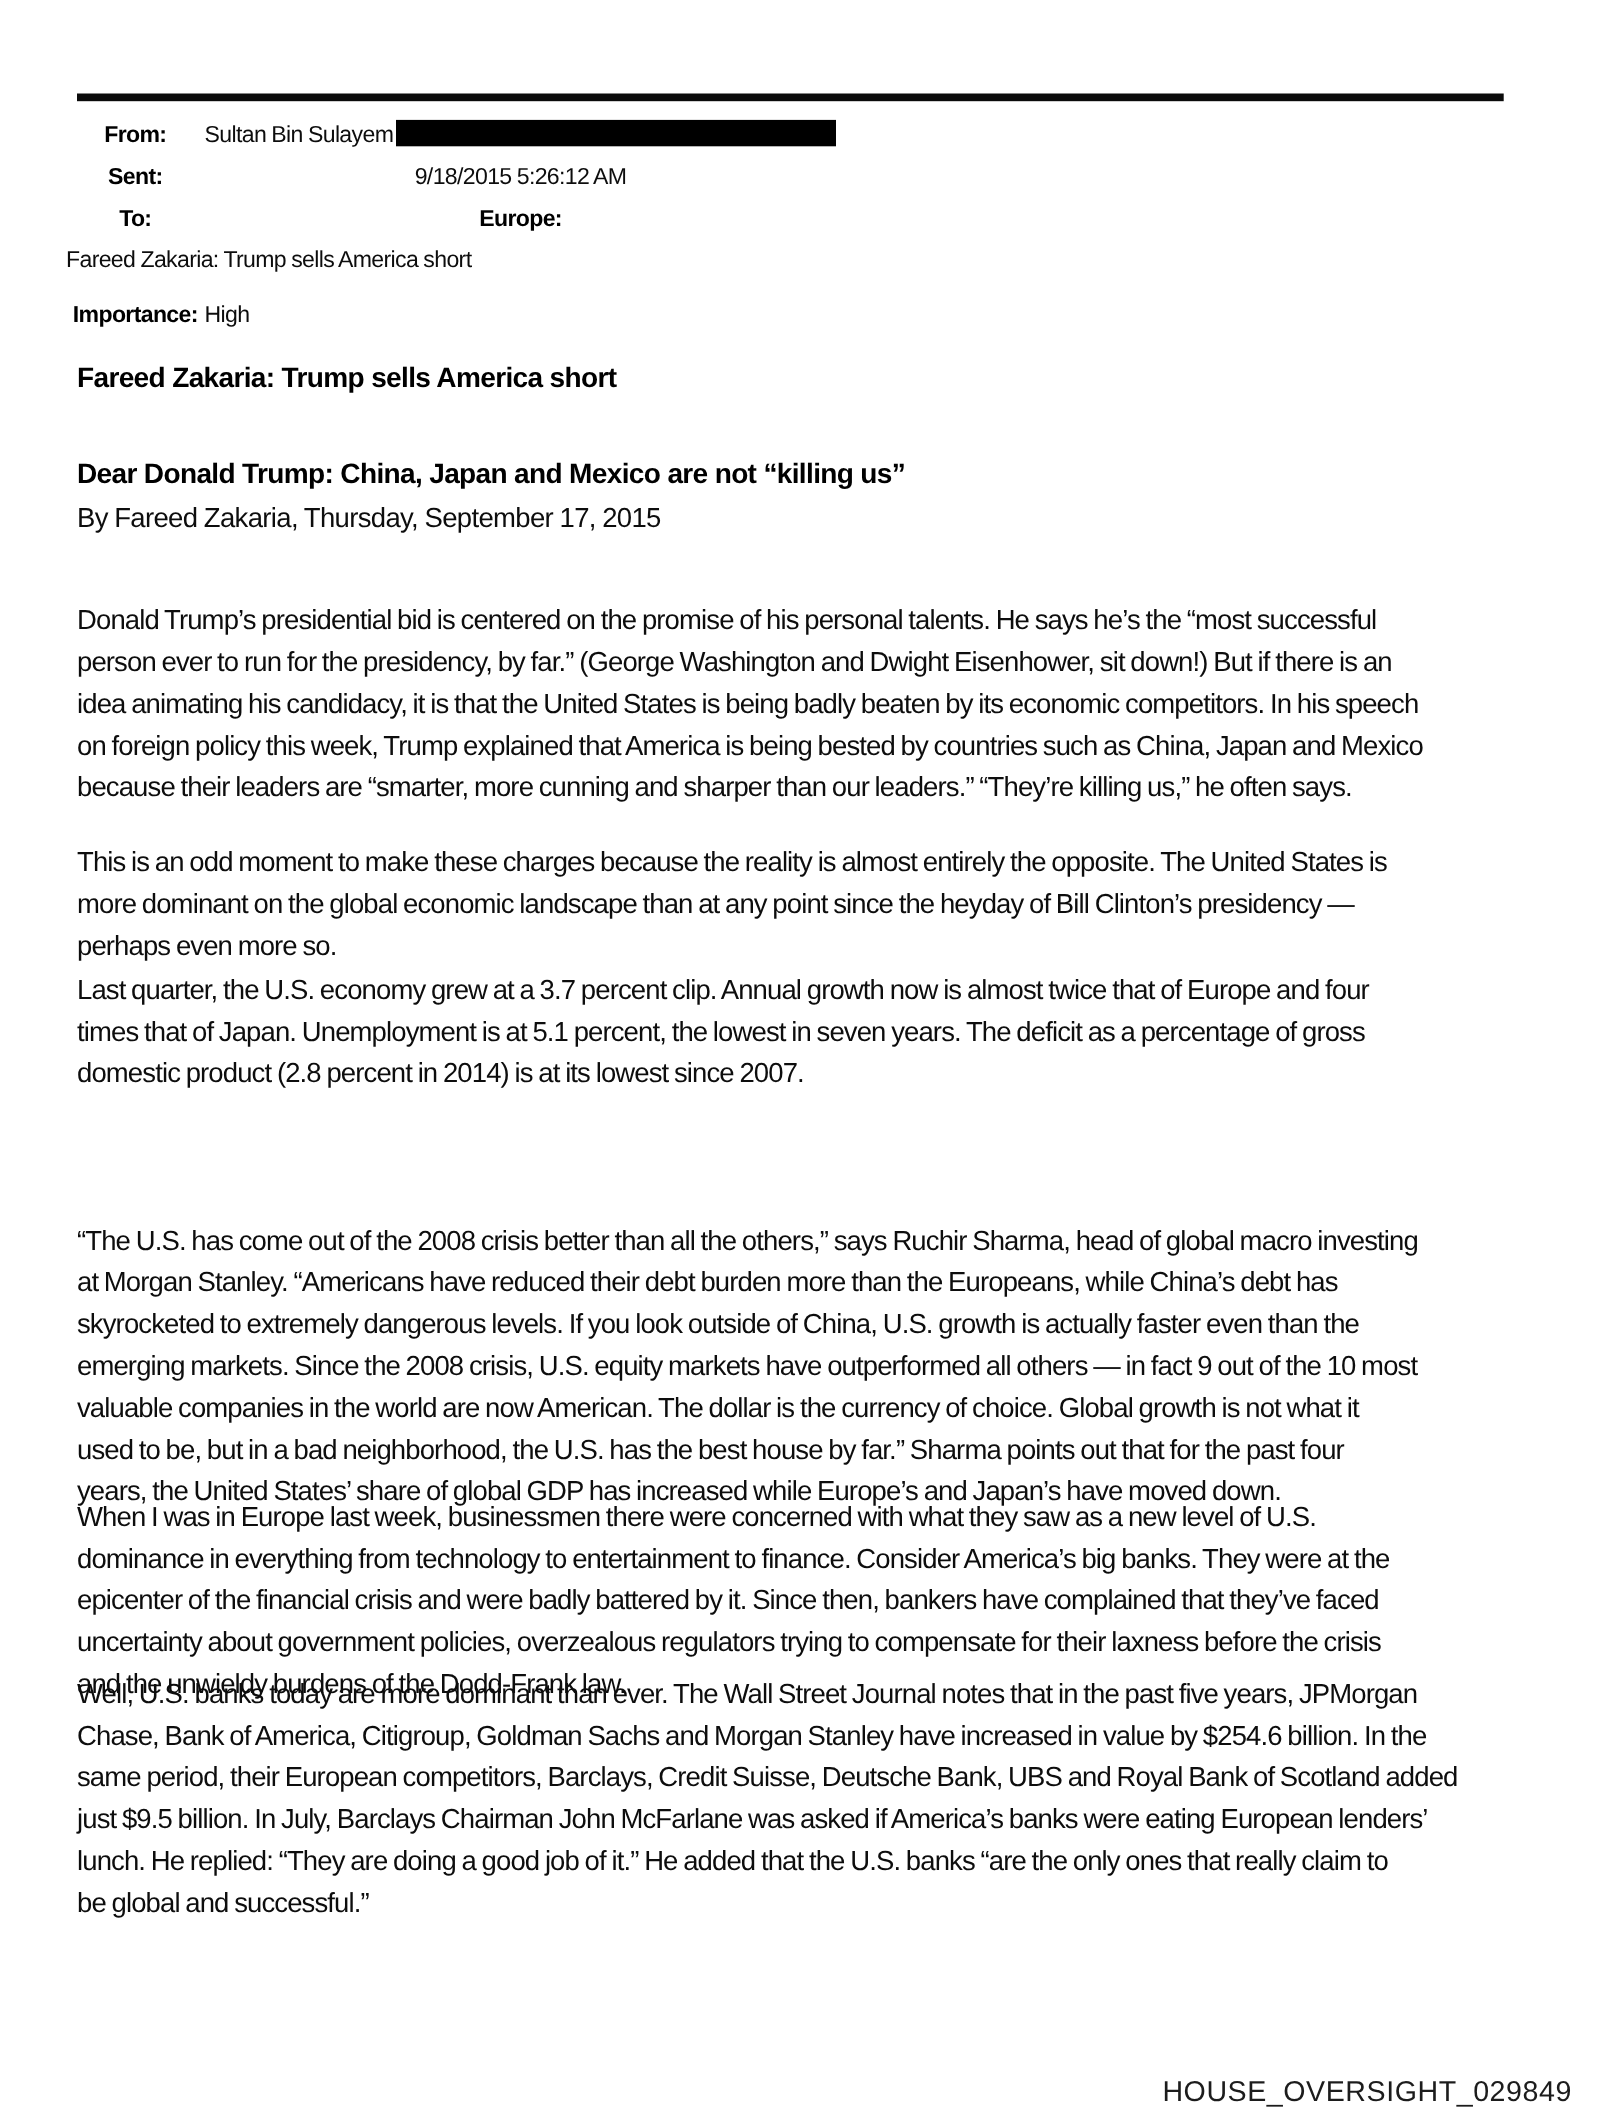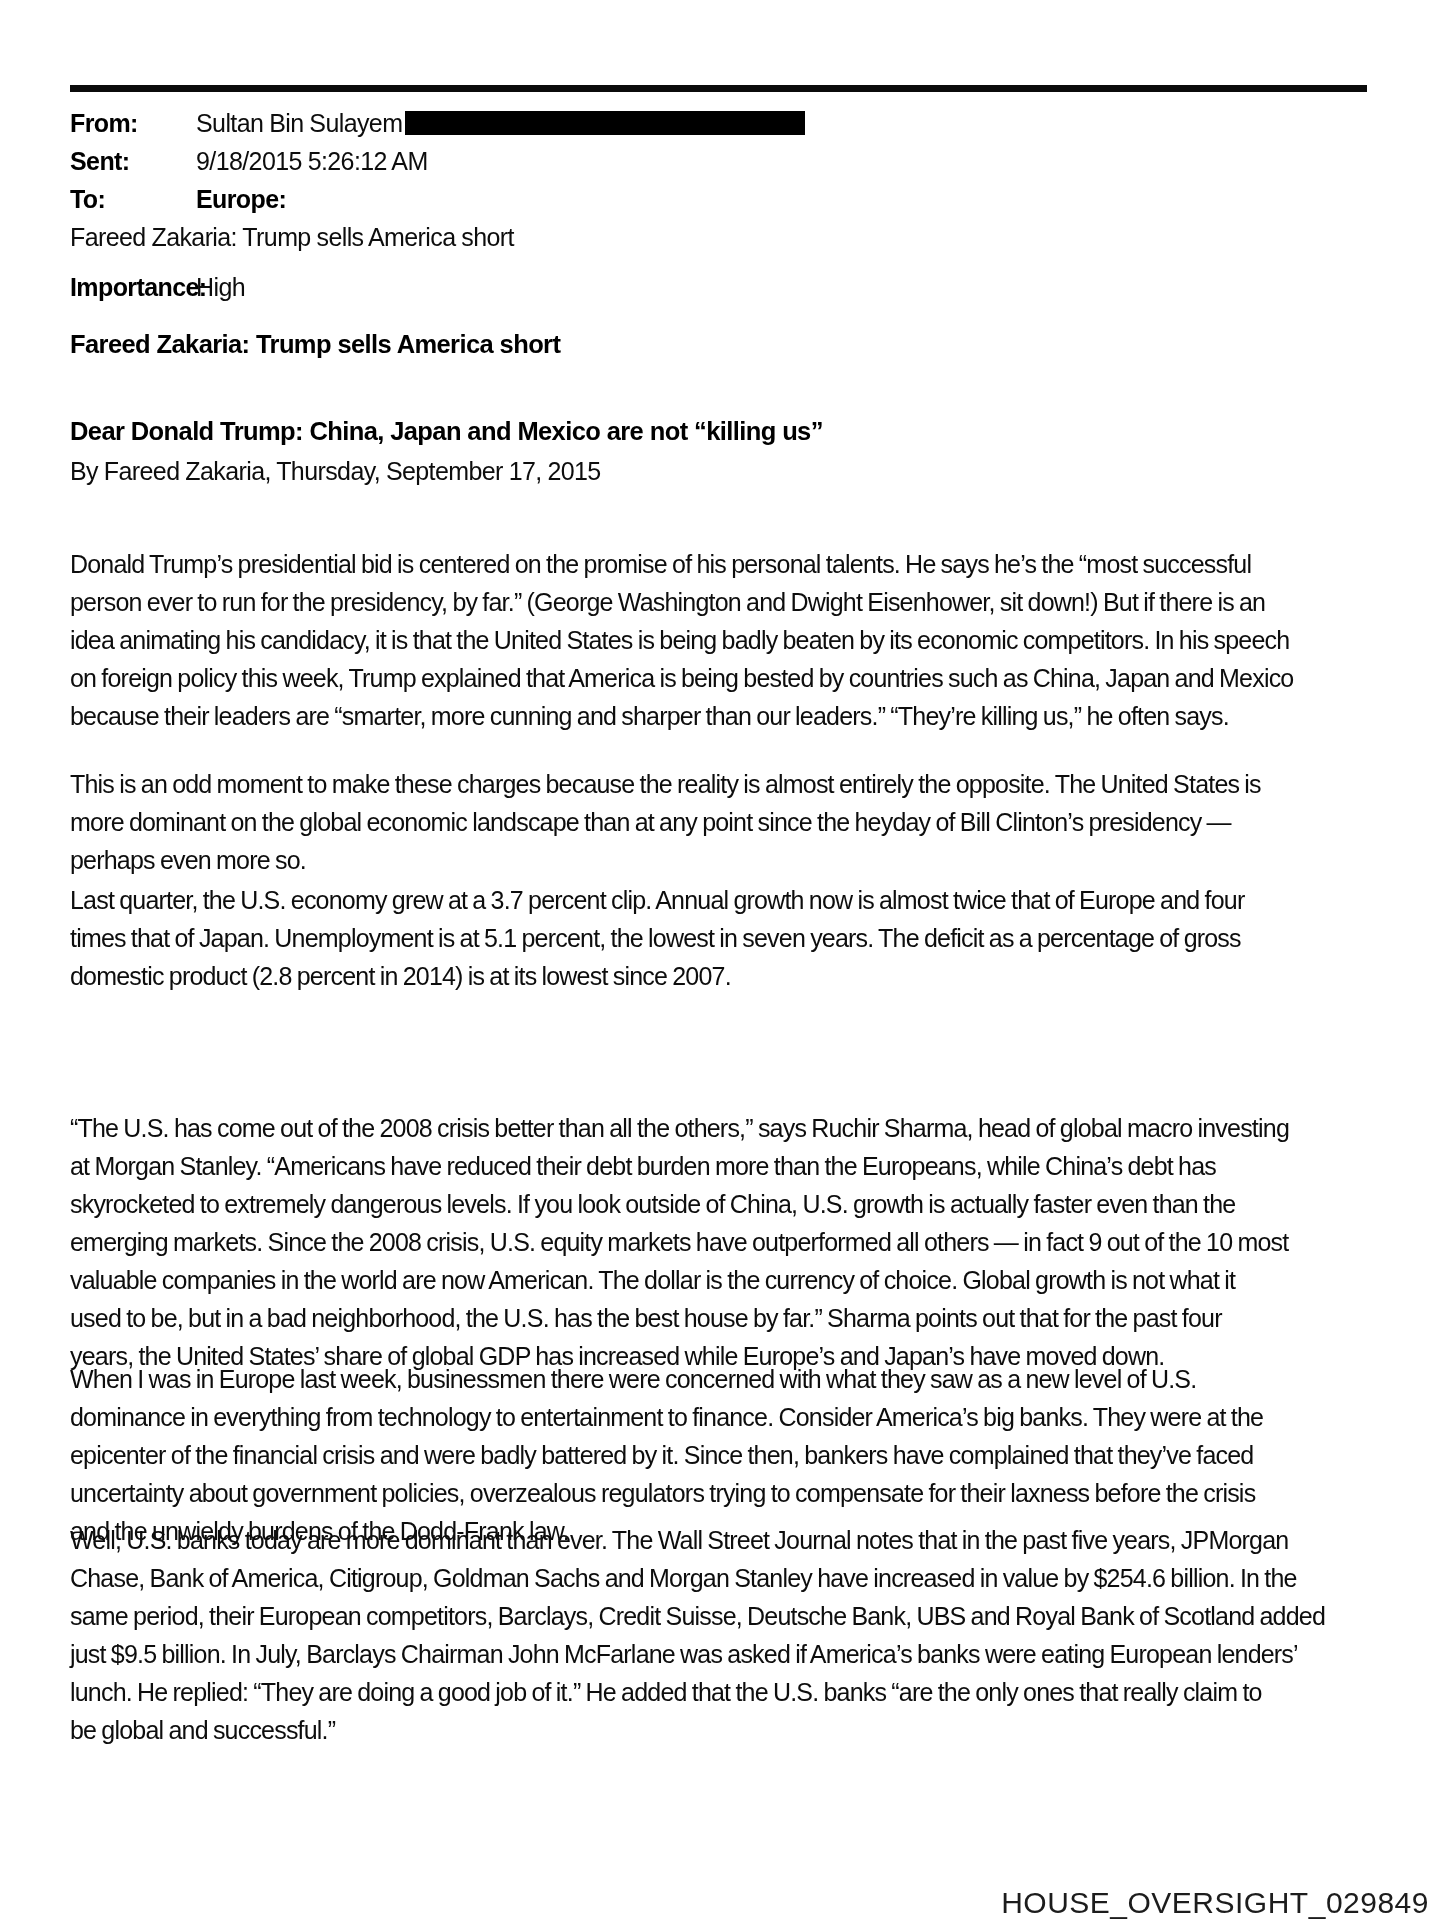--- a/index.html
+++ b/index.html
@@ -10,25 +10,26 @@
     background:#ffffff;
     font-family:"Liberation Sans","DejaVu Sans",sans-serif;
     color:#0d0d0d;
     overflow:hidden;
   }
   .rule{
     position:absolute;left:70px;top:85px;
     width:1297px;height:7px;background:#0b0b0b;
   }
   .hdr{
-    position:absolute;left:70px;top:104px;
+    position:absolute;left:60px;top:104px;
     display:grid;grid-template-columns:126px auto;
-    font-size:25px;line-height:38px;
+    font-size:21px;line-height:38px;
     letter-spacing:-0.6px;word-spacing:-0.5px;
     white-space:nowrap;
+    text-align:center;
   }
   .hdr .lbl{font-weight:bold;color:#000;}
   .importance{top:268px;}
   .redaction{
     display:inline-block;width:400px;height:24px;
     background:#000;vertical-align:middle;
     margin-left:3px;transform:translateY(-2px);
   }
   .title{
     position:absolute;left:70px;top:325px;
@@ -52,21 +53,21 @@
     white-space:pre-line;
   }
   .p1{top:545px;}
   .p2{top:765px;}
   .p3{top:881px;}
   .p4{top:1109px;}
   .p5{top:1360px;}
   .p6{top:1521px;}
   .footer{
     position:absolute;top:1886px;right:24px;
-    font-size:30px;letter-spacing:0.5px;color:#1c1c1c;
+    font-size:26px;letter-spacing:0.5px;color:#1c1c1c;
     white-space:nowrap;
   }
 </style>
 </head>
 <body>
 
 <div class="page">
 
   <div class="rule"></div>
 

